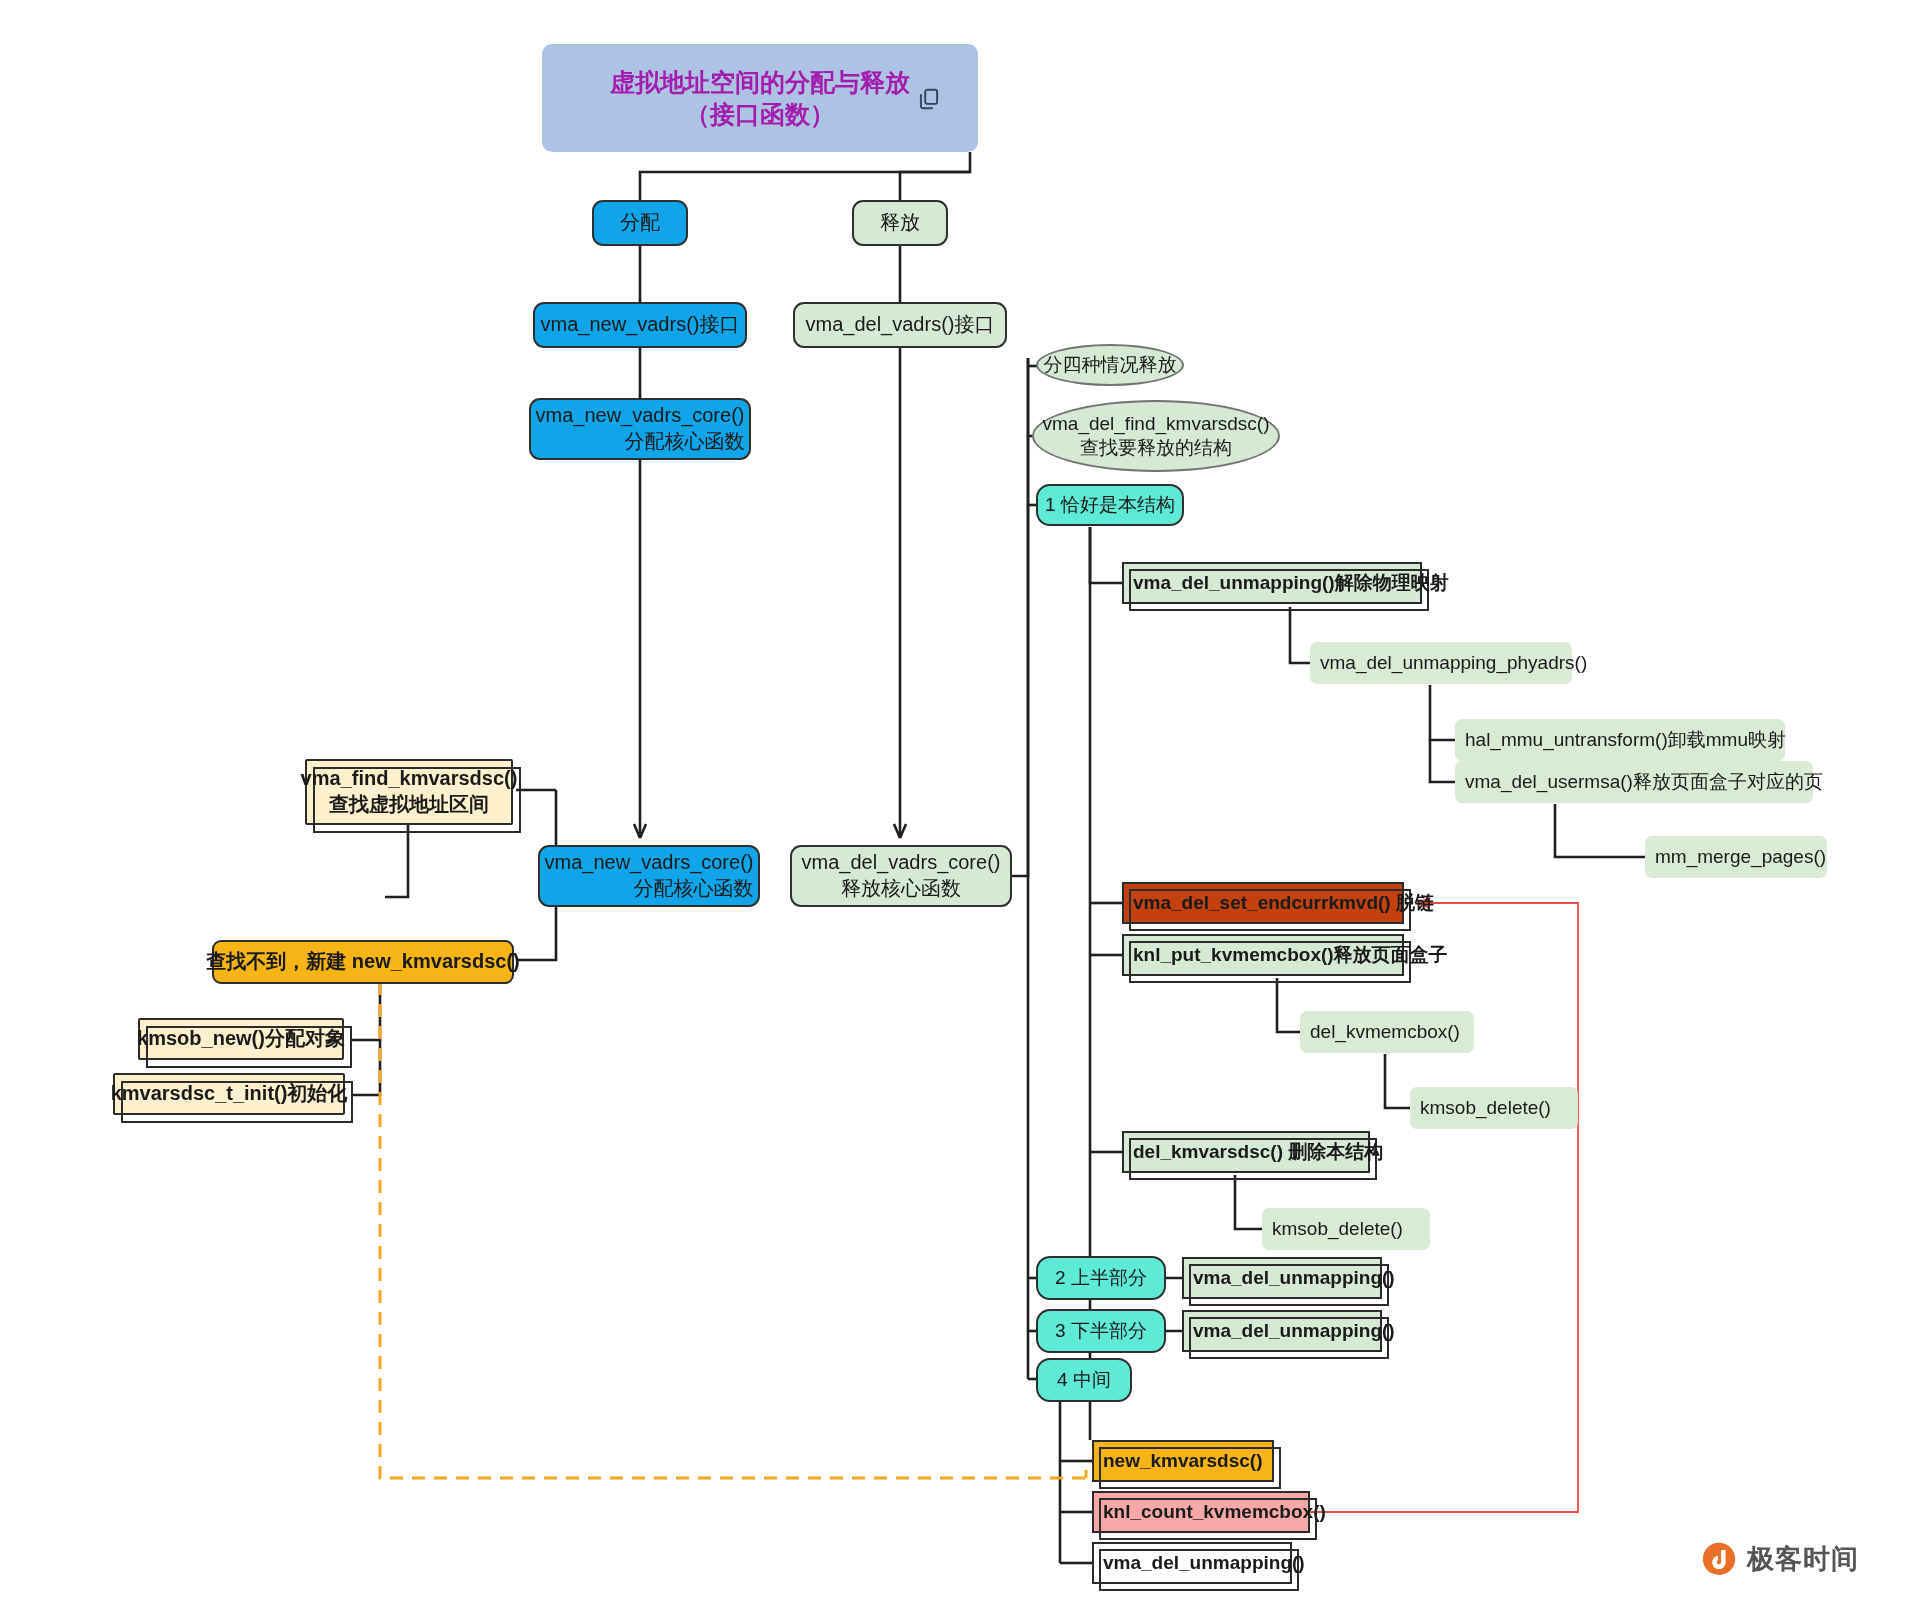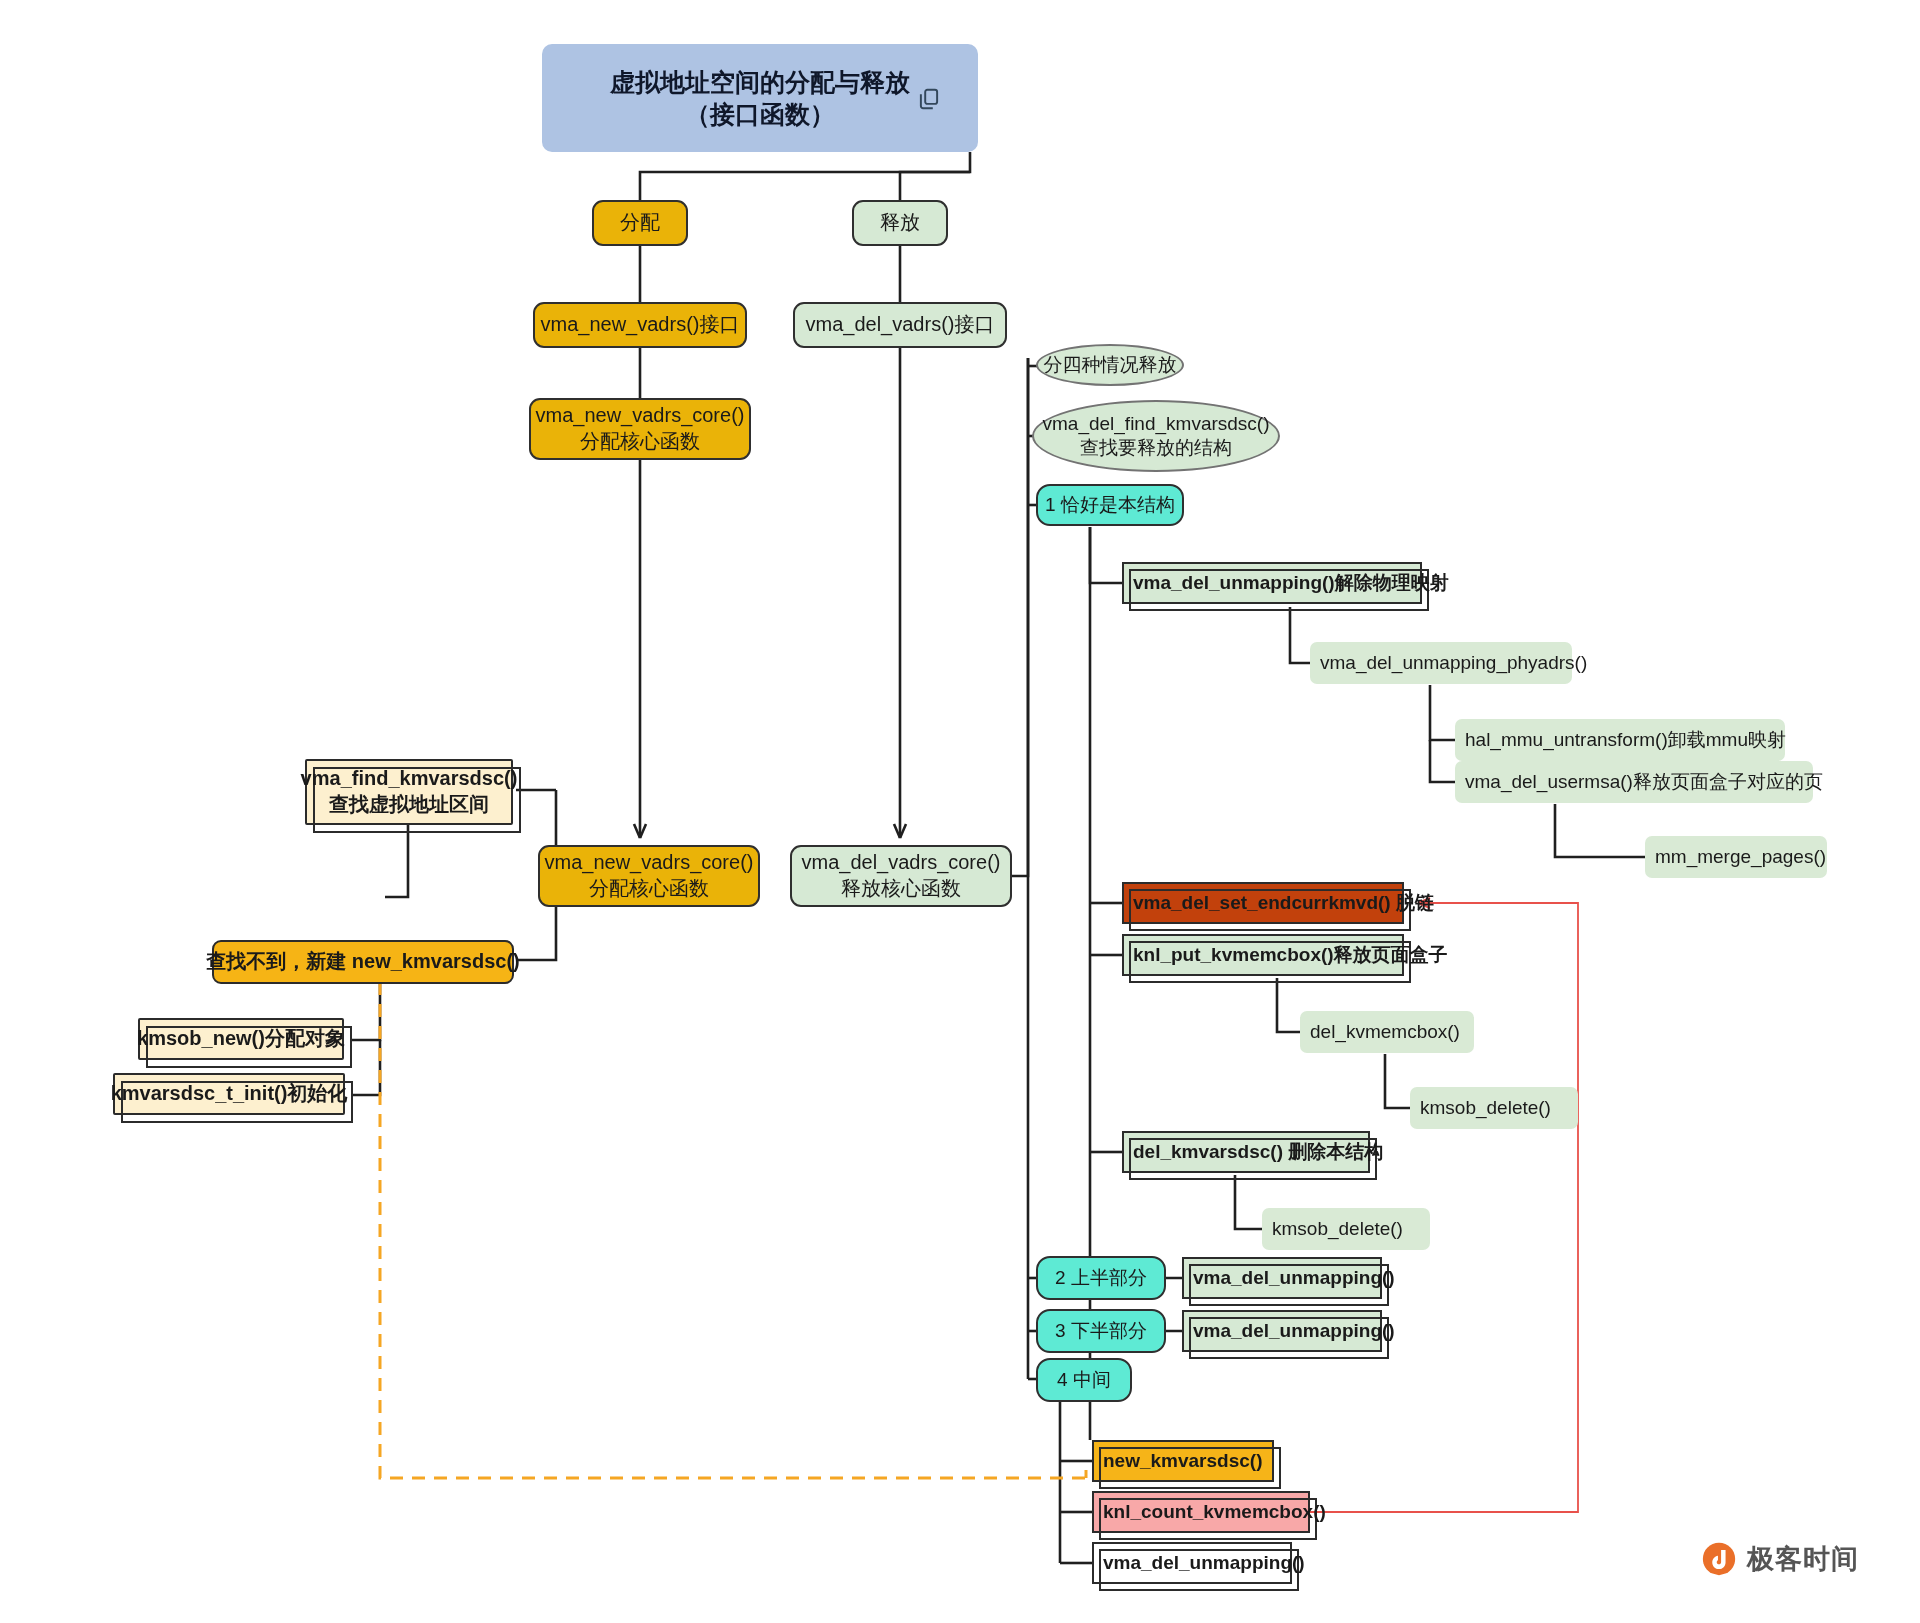--- a/index.html
+++ b/index.html
@@ -31,30 +31,30 @@
     color: #1a1a1a;
     z-index: 5;
   }
 
   
   .n-title {
     background: #aec3e3;
     border-radius: 10px;
     font-size: 25px;
     font-weight: 700;
-    color: #0f172a;
+    color: #a21caf;
   }
 
   
   .rnd {
     border: 2px solid #2f2f2f;
     border-radius: 11px;
     font-size: 20px;
   }
-  .rnd.y { background: #eab308; }
+  .rnd.y { background: #0ea5e9; text-align: right; }
   .rnd.g { background: #d6e9d4; }
 
   
   .lens {
     border: 2px solid #737373;
     background: #d6e9d4;
     border-radius: 50% / 50%;
     font-size: 19px;
   }
   .pill {

